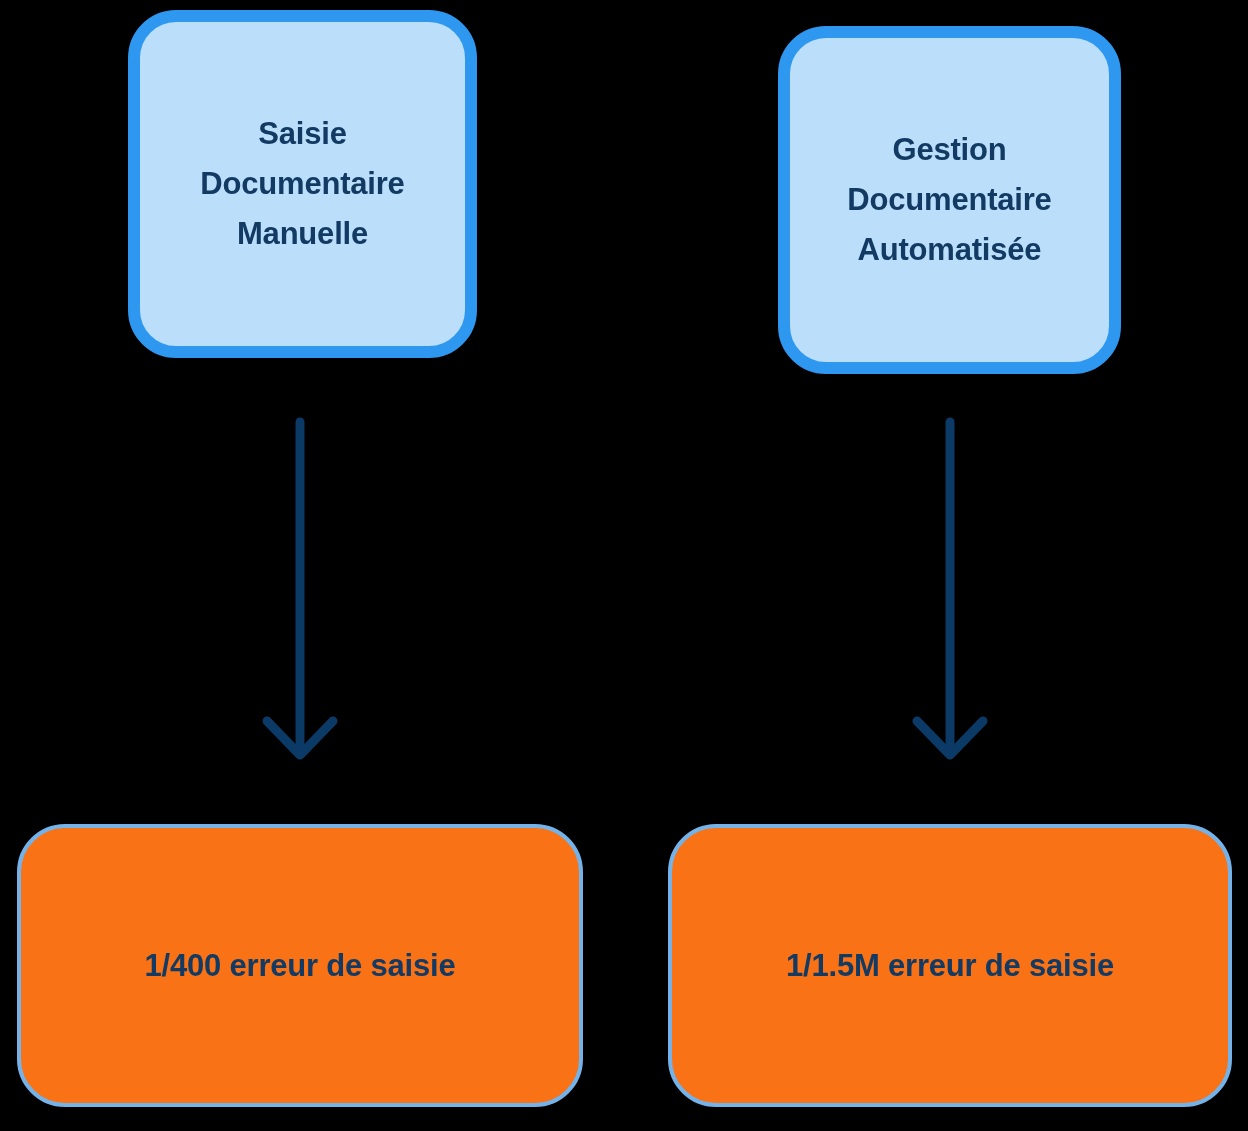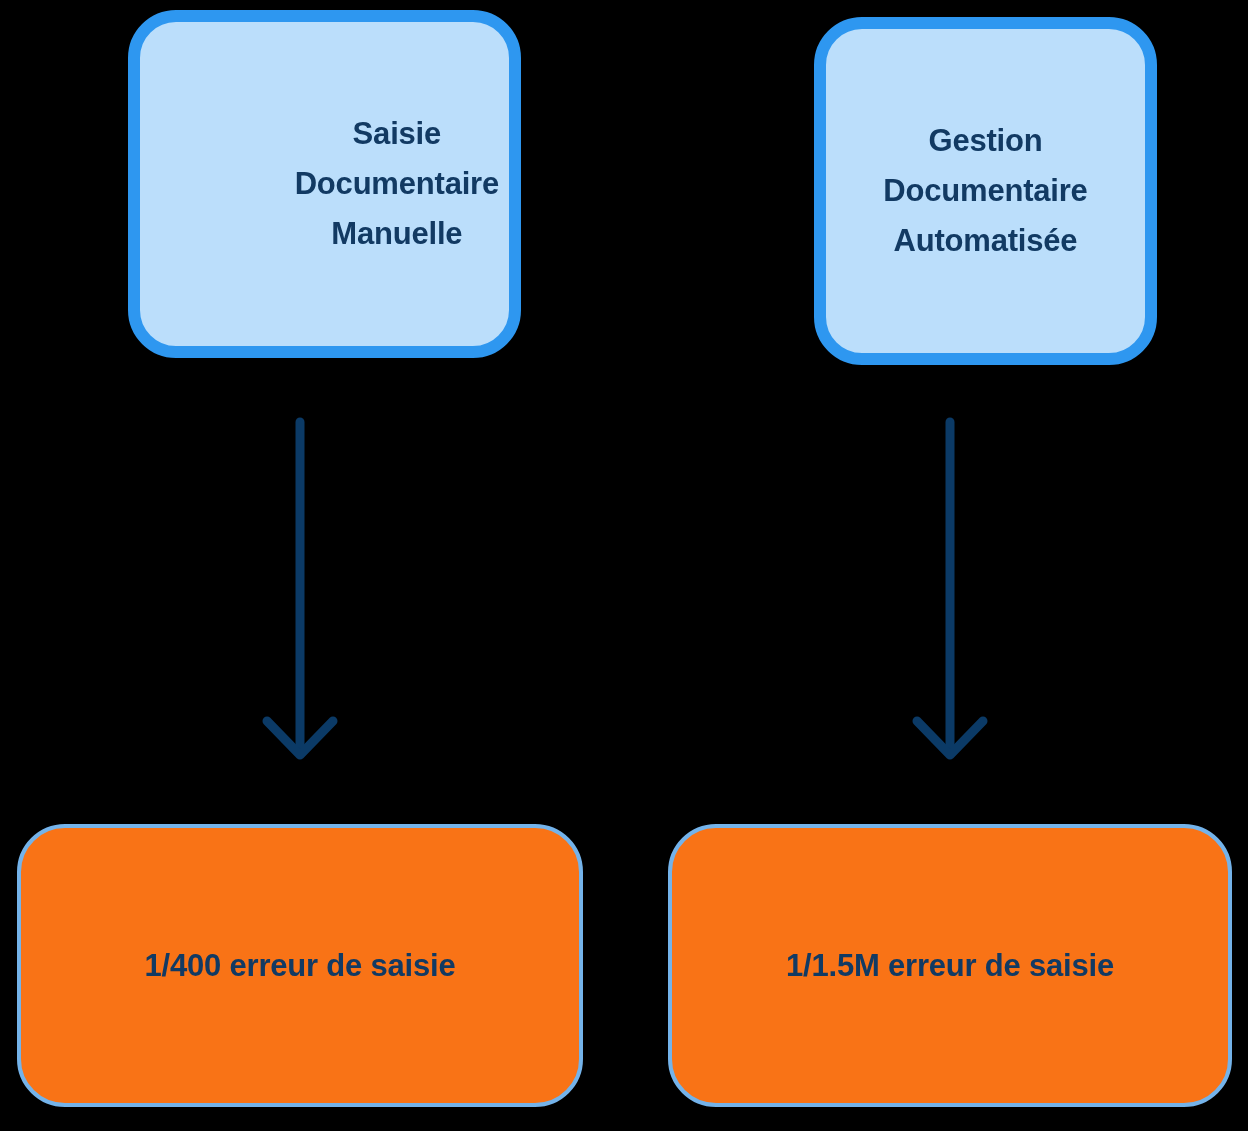--- a/index.html
+++ b/index.html
@@ -39,22 +39,22 @@
   .process-box .label {
     color: #123A63;
     font-size: 31px;
     font-weight: bold;
     line-height: 1.62;
     letter-spacing: -0.2px;
     white-space: pre-line;
     padding: 0 10px;
   }
 
-  #box-manual   { left: 128px; top: 10px;  width: 393px; height: 348px; justify-content: flex-end; }
-  #box-auto     { left: 778px; top: 17px;  width: 343px; height: 348px; margin-left: 36px; }
+  #box-manual   { left: 128px; top: 10px;  width: 349px; height: 348px; }
+  #box-auto     { left: 778px; top: 26px;  width: 343px; height: 348px; }
 
   
   .result-box {
     position: absolute;
     box-sizing: border-box;
     background: #f97316;
     border: 4px solid #74B3EA;
     border-radius: 48px;
     display: flex;
     align-items: center;

